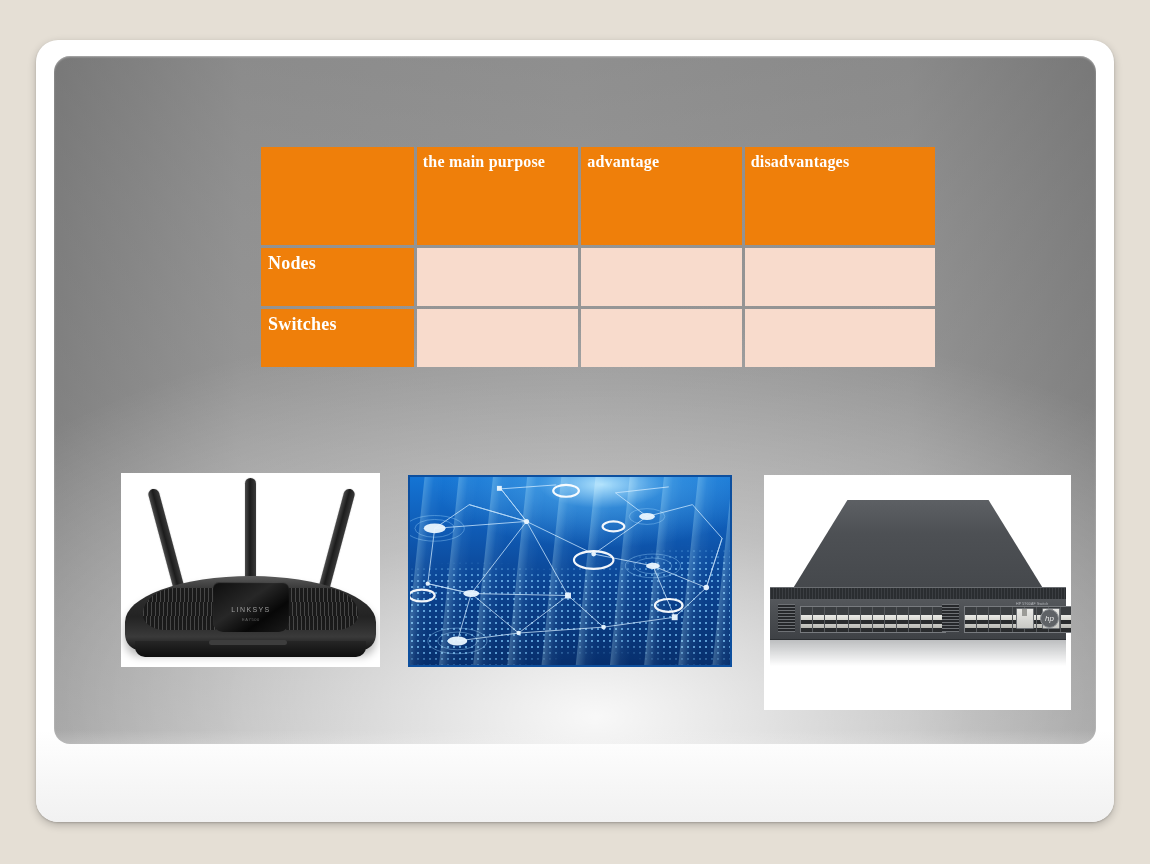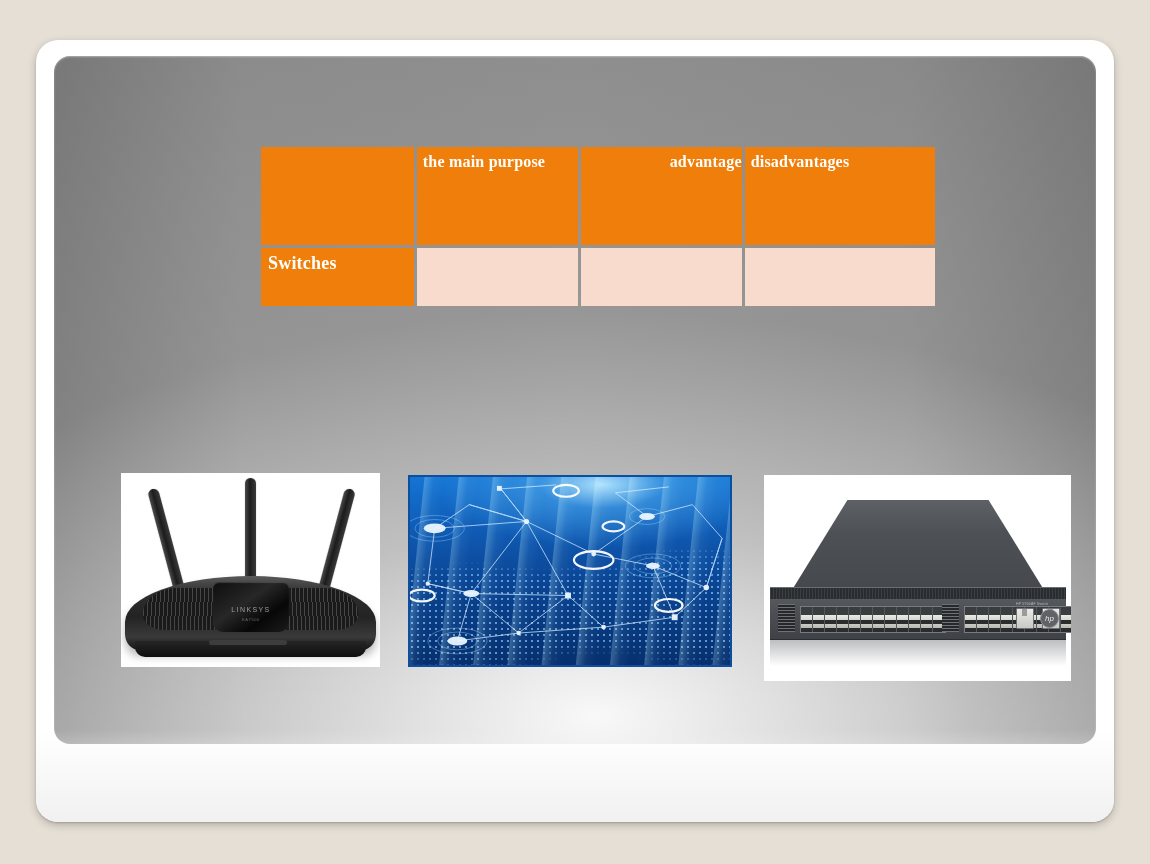--- a/index.html
+++ b/index.html
@@ -95,21 +95,21 @@
   }
   .th-col {
     height: 92px;
     font-size: 16px;
     padding: 6px 0 0 6px !important;
     line-height: 1.1;
     text-align: left;
     letter-spacing: 0.2px;
   }
   .col-purpose { width: 162px; }
-  .col-advantage { width: 160px; text-align: right; }
+  .col-advantage { width: 160px; }
   .col-disadvantages { width: 190px; }
 
   .row-label {
     height: 53px;
     font-size: 18px;
     padding: 5px 0 0 7px !important;
     text-align: left;
     letter-spacing: 0.2px;
   }
 
@@ -135,21 +135,21 @@
     overflow: hidden;
     background: #0a3f86;
     border: 2px solid #0d4f9e;
     box-sizing: border-box;
   }
   .img-switch {
     position: absolute;
     left: 710px;
     top: 419px;
     width: 307px;
-    height: 206px;
+    height: 235px;
     background: #ffffff;
     overflow: hidden;
   }
 
   
   .router-art { position: absolute; inset: 0; }
   .ant {
     position: absolute;
     background: linear-gradient(to right, #4b4b4b, #1c1c1c 45%, #3a3a3a);
     border-radius: 6px;
@@ -348,20 +348,26 @@
           <thead>
             <tr>
               <th class="th-corner"></th>
               <th class="th-col col-purpose">the main purpose</th>
               <th class="th-col col-advantage">advantage</th>
               <th class="th-col col-disadvantages">disadvantages</th>
             </tr>
           </thead>
           <tbody>
 
+            <tr>
+              <td class="row-label">Nodes</td>
+              <td class="cell-a"></td>
+              <td class="cell-a"></td>
+              <td class="cell-a"></td>
+            </tr>
 
 
             <tr>
               <td class="row-label">Switches</td>
               <td class="cell-a"></td>
               <td class="cell-a"></td>
               <td class="cell-a"></td>
             </tr>
 
           </tbody>

